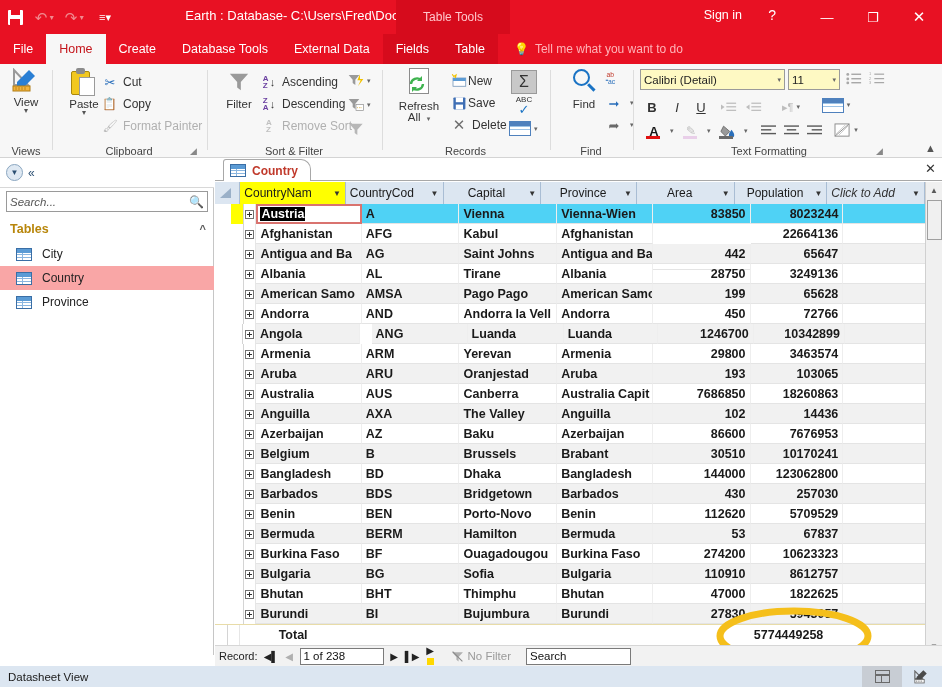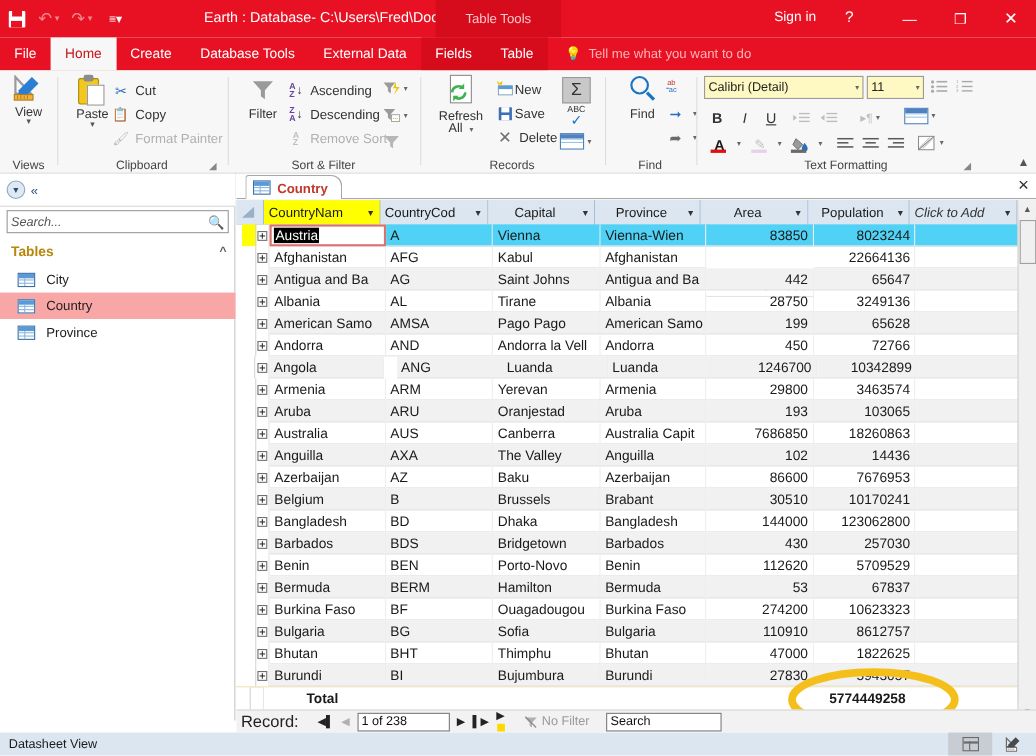--- a/index.html
+++ b/index.html
@@ -218,21 +218,21 @@
   .hcell.addcol { font-style: italic; color: #333333; }
   .corner-cell {
     width: 26px; height: 22px; background: #dce6f1; border-right: 1px solid #a9bdd4;
     position: relative; overflow: hidden;
   }
   .corner-cell::after {
     content: ""; position: absolute; left: 5px; top: 6px;
     border-left: 11px solid transparent; border-bottom: 10px solid #9ab0c8;
   }
 
-  .datarow { position: absolute; left: 5px; width: 710px; height: 16px; display: flex; }
+  .datarow { position: absolute; left: 16px; width: 710px; height: 16px; display: flex; font-weight: bold; }
   .sel-strip { width: 13px; height: 20px; border-right: 1px solid #d4d4d4; background: #ffffff; }
   .sel-strip.cur { background: #ffff00; }
   .exp-cell {
     width: 13px; height: 20px; display: flex; align-items: center; justify-content: center;
     border-right: 1px solid #e6e6e6;
   }
   .plusbox {
     width: 9px; height: 9px; border: 1px solid #707070; background: #ffffff;
     position: relative;
   }
@@ -269,21 +269,21 @@
   .vs-up { top: 0; } .vs-dn { bottom: 0; }
   .vs-thumb { position: absolute; top: 18px; left: 1px; width: 15px; height: 40px;
               background: #f0f0f0; border: 1px solid #a0a0a0; }
 
   
   .recnav {
     position: absolute; top: 645px; left: 215px; width: 727px; height: 21px;
     background: #f2f2f2; display: flex; align-items: center; padding-left: 4px; gap: 3px;
     border-top: 1px solid #d6d6d6;
   }
-  .recnav .lbl { font-size: 15px; color: #222222; margin-right: 14px; }
+  .recnav .lbl { font-size: 11px; color: #222222; margin-right: 3px; }
   .navarrow { width: 15px; text-align: center; font-size: 10px; color: #222222; }
   .navarrow.dim { color: #b0b0b0; }
   .recbox {
     width: 84px; height: 17px; border: 1px solid #7a7a7a; background: #ffffff;
     display: flex; align-items: center; padding-left: 3px; font-size: 11.5px; color: #111111;
   }
   .newrec-yellow { width: 7px; height: 7px; background: #ffd800; display: inline-block; margin-left: 1px; }
   .nofilter { display: flex; align-items: center; gap: 4px; margin-left: 10px;
               font-size: 11.5px; color: #9a9a9a; }
   .searchbox {

